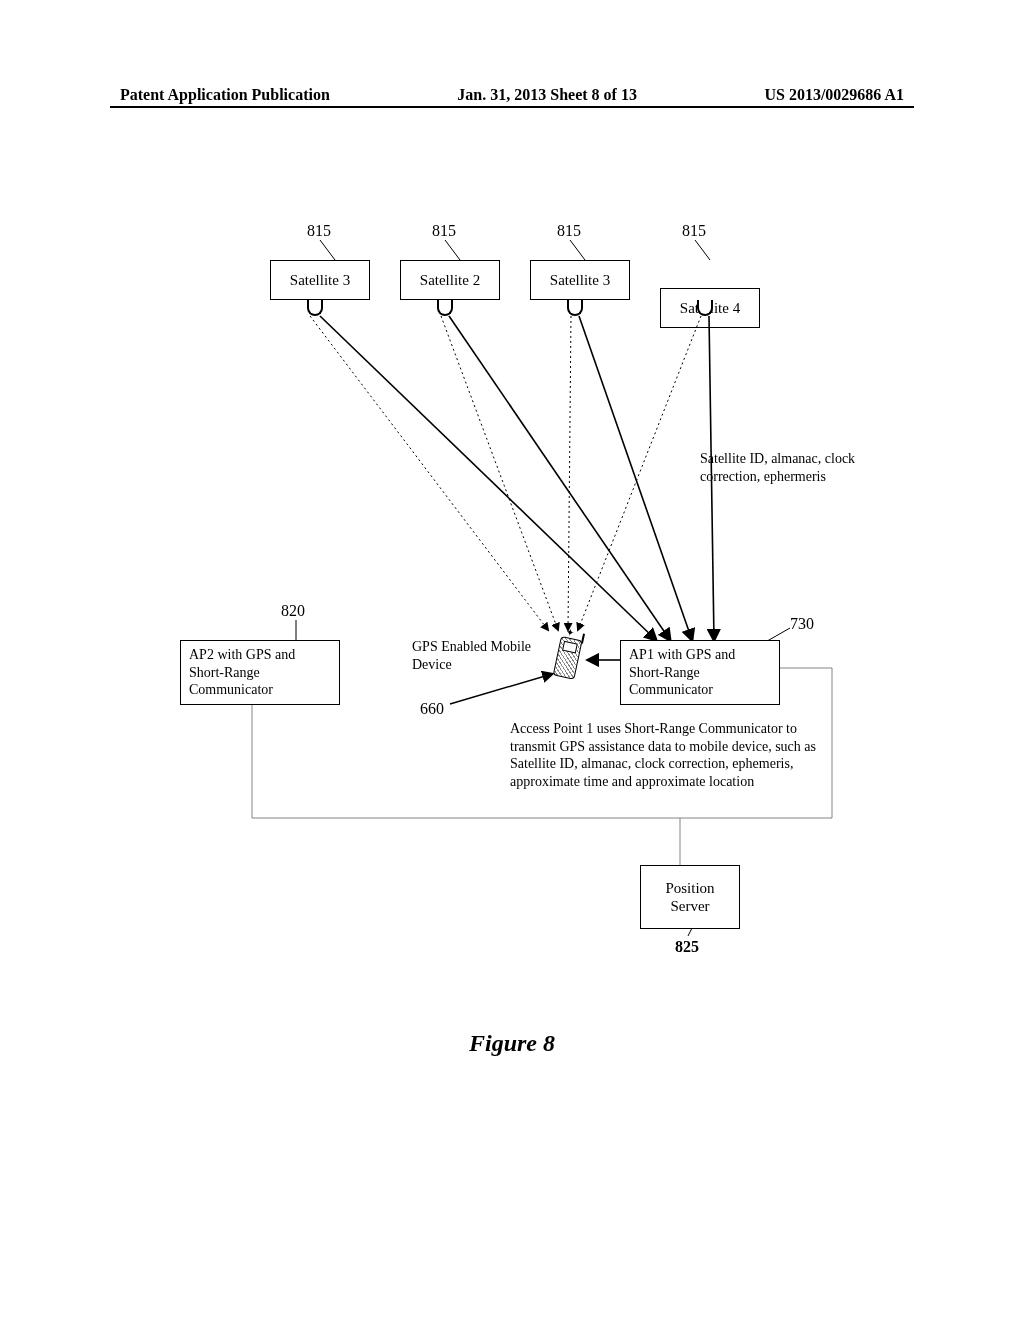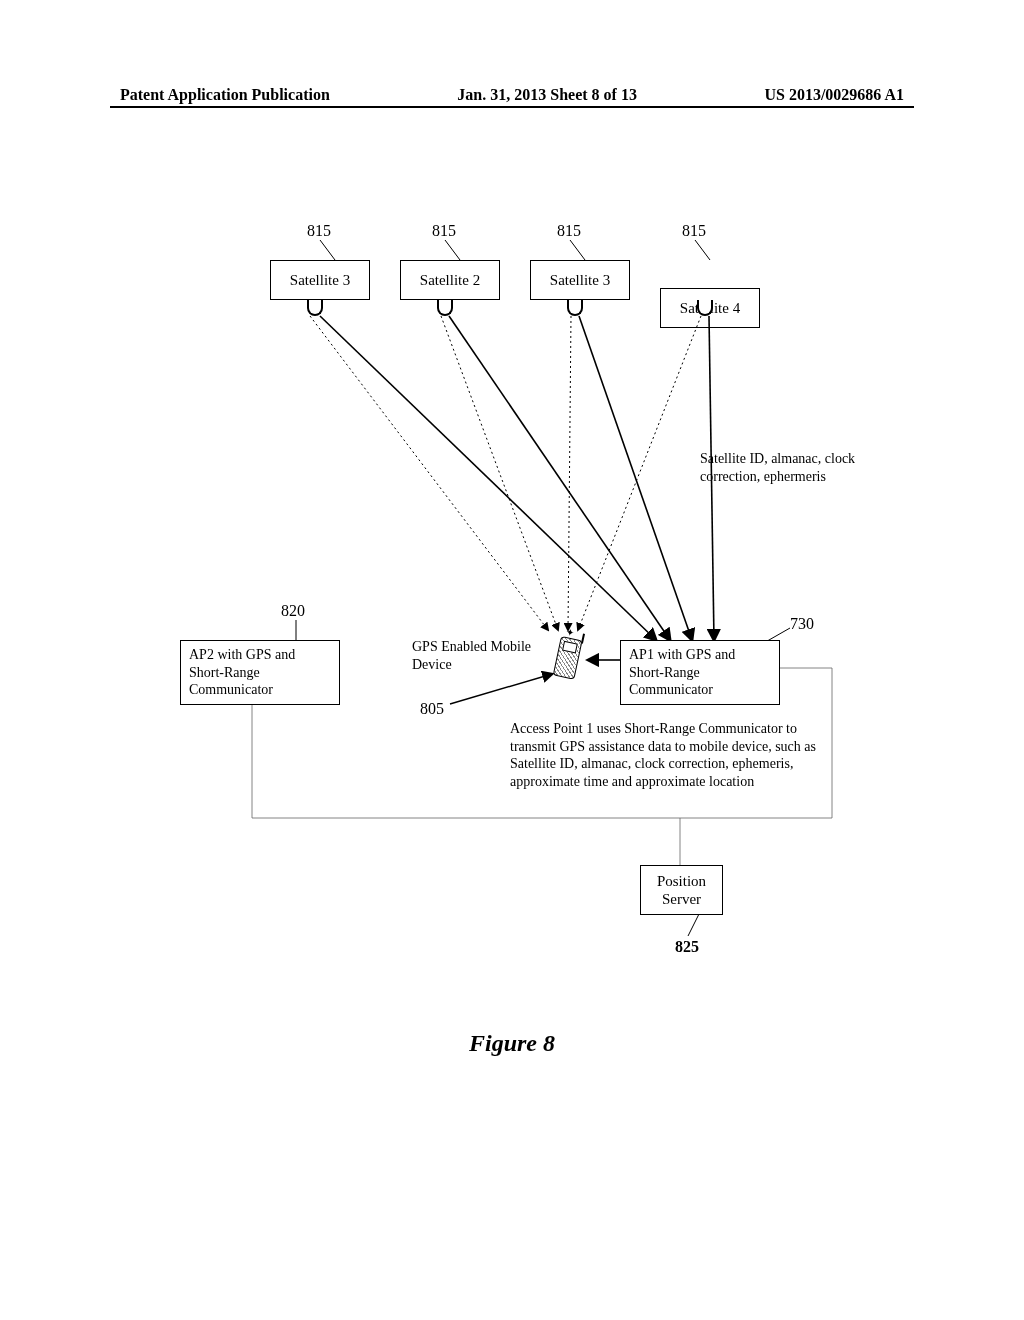--- a/index.html
+++ b/index.html
@@ -91,25 +91,25 @@
     background: #fff;
     line-height: 1.25;
   }
   .ap1 { top: 640px; left: 620px; width: 160px; }
   .ap2 { top: 640px; left: 180px; width: 160px; }
 
   .ps-box {
     position: absolute;
     top: 865px;
     left: 640px;
-    width: 83px;
+    width: 100px;
     border: 1.5px solid #000;
     font-size: 15px;
     text-align: center;
-    padding: 6px 2px;
+    padding: 13px 2px;
     line-height: 1.2;
     background: #fff;
   }
 
   .r820 { top: 602px; left: 281px; }
   .r810 { top: 615px; left: 790px; }
   .r805 { top: 700px; left: 420px; }
   .r825 { top: 938px; left: 675px; font-weight: bold; }
 
   .label {
@@ -253,21 +253,21 @@
     <div>Position</div>
     <div>Server</div>
   </div>
 
   <div class="label lbl-sat-data">Satellite ID, almanac, clock correction, ephermeris</div>
   <div class="label lbl-gps-dev">GPS Enabled Mobile Device</div>
   <div class="label lbl-ap-desc">Access Point 1 uses Short-Range Communicator to transmit GPS assistance data to mobile device, such as Satellite ID, almanac, clock correction, ephemeris, approximate time and approximate location</div>
 
   <div class="ref-num r820">820</div>
   <div class="ref-num r810">730</div>
-  <div class="ref-num r805">805</div>
+  <div class="ref-num r805">660</div>
   <div class="ref-num r825">825</div>
 
   <div class="phone">
     <div class="phone-spark">✦</div>
     <div class="phone-body">
       <div class="phone-ant"></div>
       <div class="phone-screen"></div>
     </div>
   </div>
 

